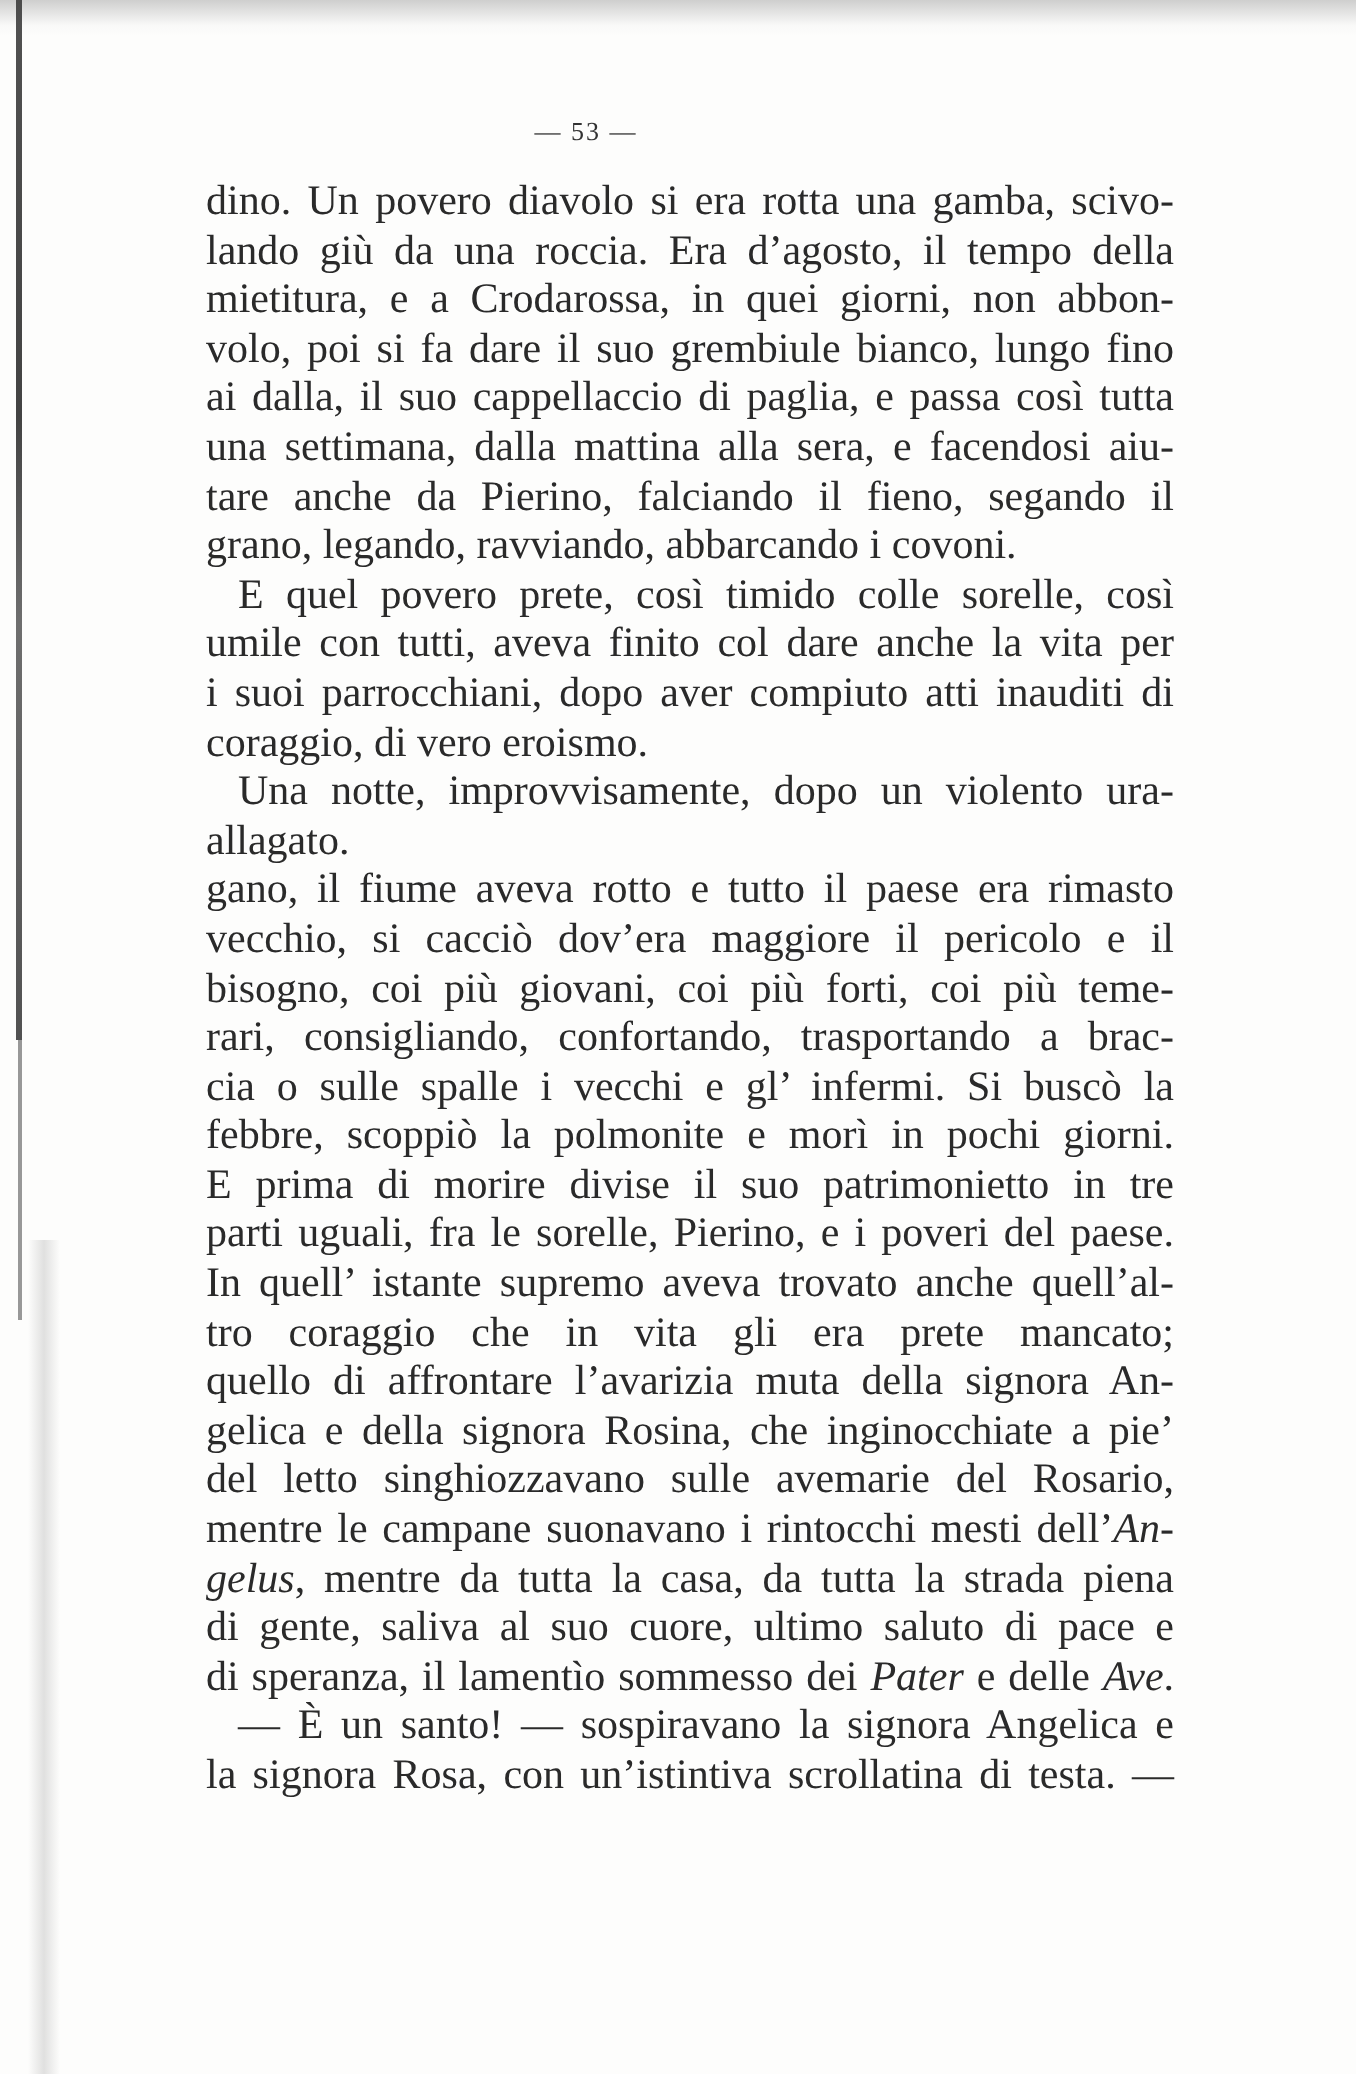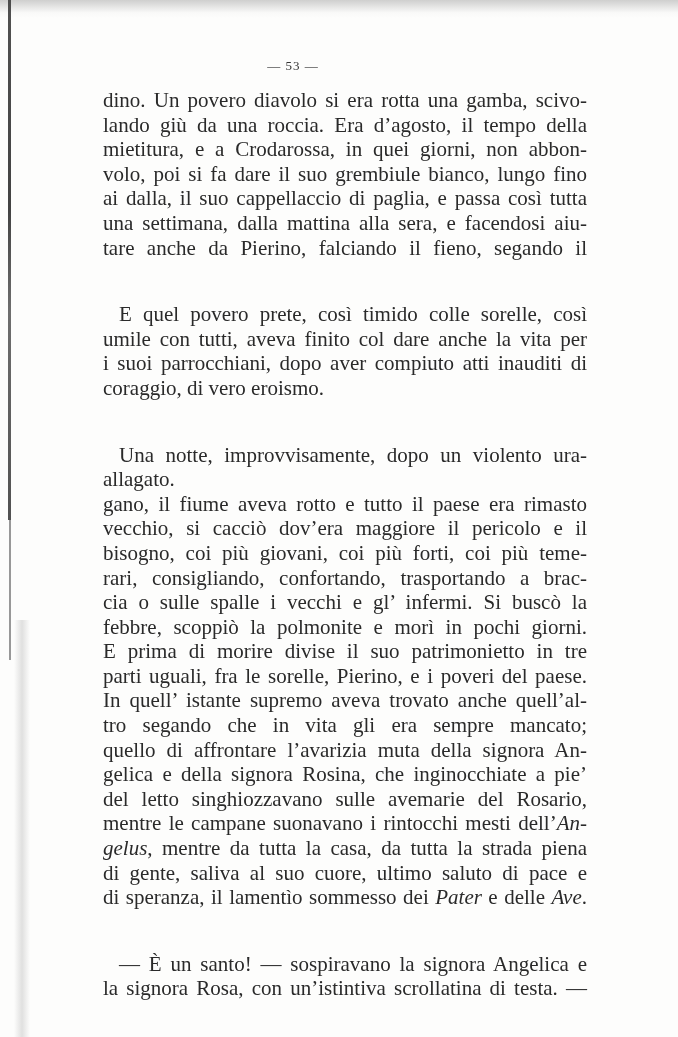--- a/index.html
+++ b/index.html
@@ -63,21 +63,20 @@
       font-size: 21px;
       white-space: nowrap;
       text-align: justify;
       text-align-last: justify;
     }
     .line.last {
       text-align-last: left;
     }
     .line.indent {
       padding-left: 16px;
-      margin-top: 42px;
     }
     .line i {
     }
   </style>
 </head>
 <body>
 
 <div class="top-shade"></div>
 <div class="binding-edge"></div>
 <div class="binding-edge-lower"></div>
@@ -86,36 +85,37 @@
 <div class="page-number">— 53 —</div>
 
 <div class="text-block" id="text-block">
     <div class="line">dino. Un povero diavolo si era rotta una gamba, scivo-</div>
     <div class="line">lando giù da una roccia. Era d’agosto, il tempo della</div>
     <div class="line">mietitura, e a Crodarossa, in quei giorni, non abbon-</div>
     <div class="line">volo, poi si fa dare il suo grembiule bianco, lungo fino</div>
     <div class="line">ai dalla, il suo cappellaccio di paglia, e passa così tutta</div>
     <div class="line">una settimana, dalla mattina alla sera, e facendosi aiu-</div>
     <div class="line">tare anche da Pierino, falciando il fieno, segando il</div>
+    <div class="line last">grano, legando, ravviando, abbarcando i covoni.</div>
     <div class="line indent">E quel povero prete, così timido colle sorelle, così</div>
     <div class="line">umile con tutti, aveva finito col dare anche la vita per</div>
     <div class="line">i suoi parrocchiani, dopo aver compiuto atti inauditi di</div>
     <div class="line last">coraggio, di vero eroismo.</div>
     <div class="line indent">Una notte, improvvisamente, dopo un violento ura-</div>
     <div class="line last">allagato.</div>
     <div class="line">gano, il fiume aveva rotto e tutto il paese era rimasto</div>
     <div class="line">vecchio, si cacciò dov’era maggiore il pericolo e il</div>
     <div class="line">bisogno, coi più giovani, coi più forti, coi più teme-</div>
     <div class="line">rari, consigliando, confortando, trasportando a brac-</div>
     <div class="line">cia o sulle spalle i vecchi e gl’ infermi. Si buscò la</div>
     <div class="line">febbre, scoppiò la polmonite e morì in pochi giorni.</div>
     <div class="line">E prima di morire divise il suo patrimonietto in tre</div>
     <div class="line">parti uguali, fra le sorelle, Pierino, e i poveri del paese.</div>
     <div class="line">In quell’ istante supremo aveva trovato anche quell’al-</div>
-    <div class="line">tro segando che in vita gli era sempre mancato;</div>
+    <div class="line">tro coraggio che in vita gli era prete mancato;</div>
     <div class="line">quello di affrontare l’avarizia muta della signora An-</div>
     <div class="line">gelica e della signora Rosina, che inginocchiate a pie’</div>
     <div class="line">del letto singhiozzavano sulle avemarie del Rosario,</div>
     <div class="line">mentre le campane suonavano i rintocchi mesti dell’<i>An-</i></div>
     <div class="line"><i>gelus</i>, mentre da tutta la casa, da tutta la strada piena</div>
     <div class="line">di gente, saliva al suo cuore, ultimo saluto di pace e</div>
     <div class="line">di speranza, il lamentìo sommesso dei <i>Pater</i> e delle <i>Ave</i>.</div>
     <div class="line indent">— È un santo! — sospiravano la signora Angelica e</div>
     <div class="line">la signora Rosa, con un’istintiva scrollatina di testa. —</div>
   </div>

